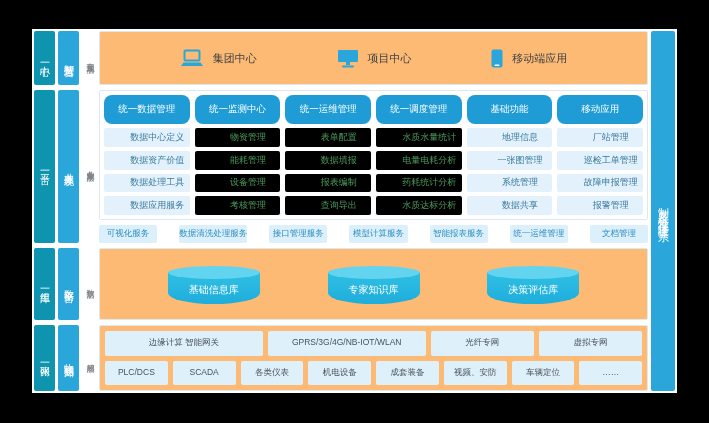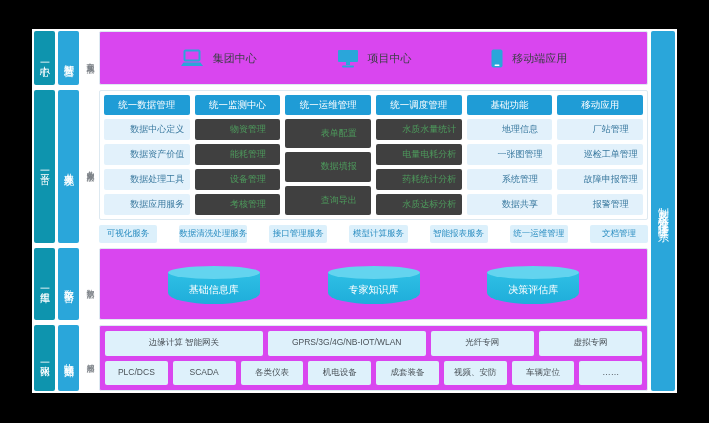--- a/index.html
+++ b/index.html
@@ -28,42 +28,42 @@
   .strip.a { background: #0e94ae; }
   .strip.b { background: #2aa6da; }
   .strip.c { background: none; color: #7a7f85; font-size: 8px; }
   .side-bar {
     grid-column: 5; grid-row: 1 / 5;
     background: #2aa6da; color: #fff;
     display: flex; align-items: center; justify-content: center;
     font-size: 11px; border-radius: 2px;
   }
   .side-bar .vtext { letter-spacing: 3px; }
-  .cell { border: 1px solid #dde9f1; background: #d946ef; border-radius: 2px; }
+  .cell { border: 1px solid #dde9f1; background: #fdba74; border-radius: 2px; }
 
   
   .display-layer { grid-column: 4; grid-row: 1; display: flex; align-items: center; justify-content: space-evenly; }
   .display-item { display: flex; align-items: center; gap: 9px; font-size: 11px; color: #3a3f44; }
   .display-item svg { display: block; }
 
   
   .business-layer { grid-column: 4; grid-row: 2; border: none; display: flex; flex-direction: column; gap: 5px; }
   .columns-wrap { flex: 1; display: flex; gap: 5px; border: 1px solid #dde9f1; border-radius: 2px; padding: 4px; }
   .biz-col { flex: 1; display: flex; flex-direction: column; gap: 4px; }
   .biz-header {
-    height: 20px; flex: none; background: #1f9cd6; color: #fff;
-    display: flex; align-items: center; justify-content: center;
-    font-size: 9.5px; border-radius: 2px; white-space: nowrap;
+    height: 29px; flex: none; background: #1f9cd6; color: #fff;
+    display: flex; align-items: center; justify-content: center;
+    font-size: 9.5px; border-radius: 8px; white-space: nowrap;
   }
   .biz-item {
     flex: 1; display: flex; align-items: center; justify-content: center;
     font-size: 9px; border-radius: 2px; white-space: nowrap; padding-left: 21px;
   }
   .theme-blue .biz-item { background: #e2f1fb; color: #38789e; }
-  .theme-green .biz-item { background: #404040; color: #4d9b5c; }
+  .theme-green .biz-item { background: #000000; color: #4d9b5c; }
   .services-row { height: 18px; flex: none; display: flex; gap: 22px; }
   .service-chip {
     flex: 1; background: #dcf0fb; color: #2e8fc2;
     display: flex; align-items: center; justify-content: center;
     font-size: 8.5px; border-radius: 2px; white-space: nowrap;
   }
 
   
   .data-layer { grid-column: 4; grid-row: 3; display: flex; align-items: center; justify-content: space-evenly; }
   .cylinder {
@@ -178,20 +178,21 @@
         <div class="biz-item">物资管理</div>
         <div class="biz-item">能耗管理</div>
         <div class="biz-item">设备管理</div>
         <div class="biz-item">考核管理</div>
       </div>
 
       <div class="biz-col theme-green">
         <div class="biz-header">统一运维管理</div>
         <div class="biz-item">表单配置</div>
         <div class="biz-item">数据填报</div>
+        <div class="biz-item">报表编制</div>
         <div class="biz-item">查询导出</div>
       </div>
 
       <div class="biz-col theme-green">
         <div class="biz-header">统一调度管理</div>
         <div class="biz-item">水质水量统计</div>
         <div class="biz-item">电量电耗分析</div>
         <div class="biz-item">药耗统计分析</div>
         <div class="biz-item">水质达标分析</div>
       </div>

